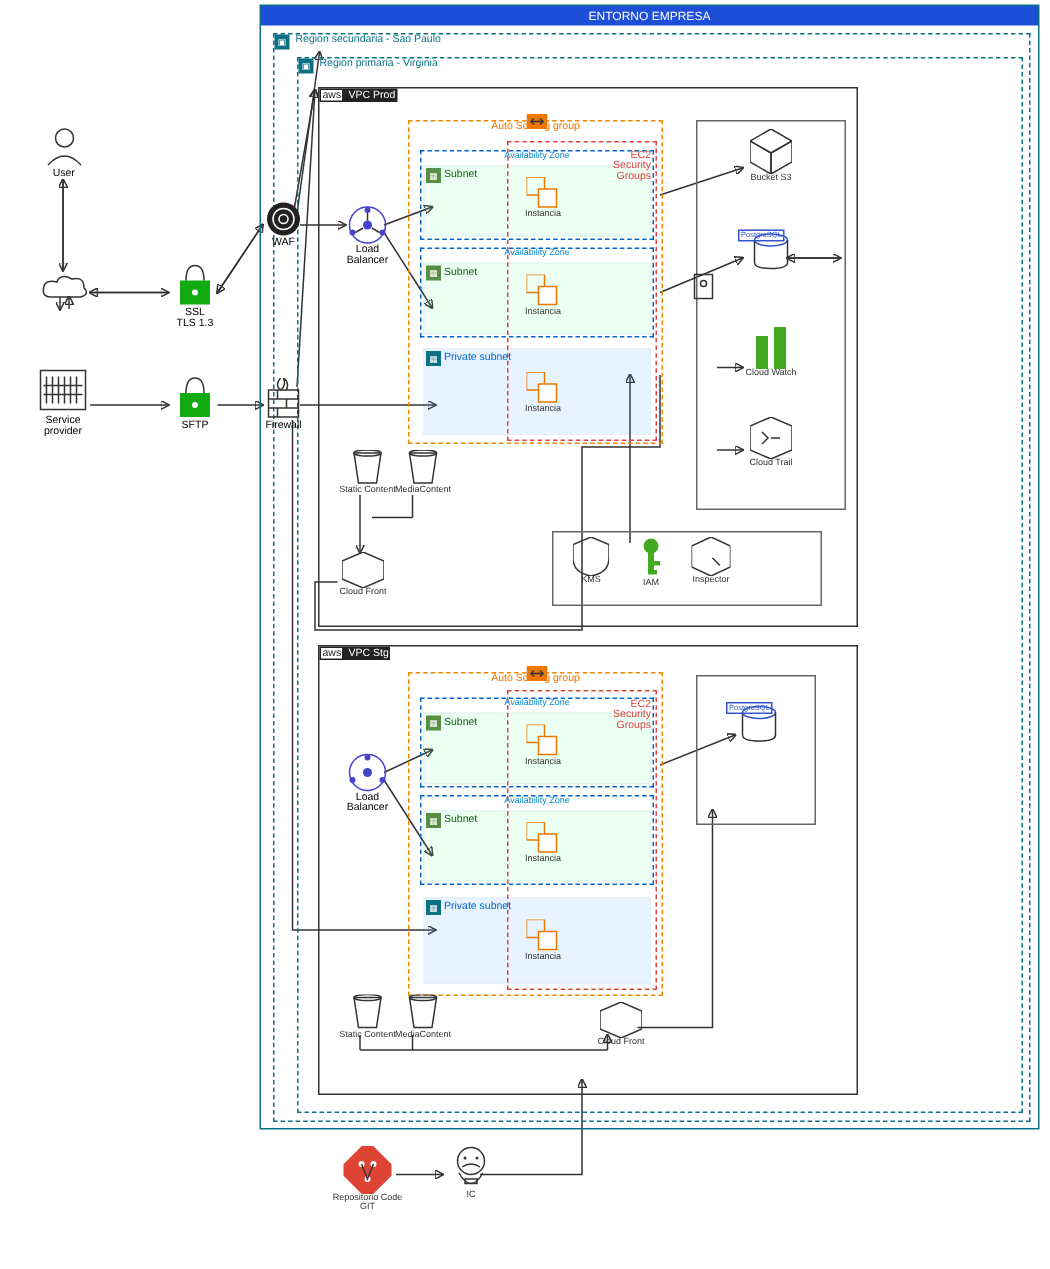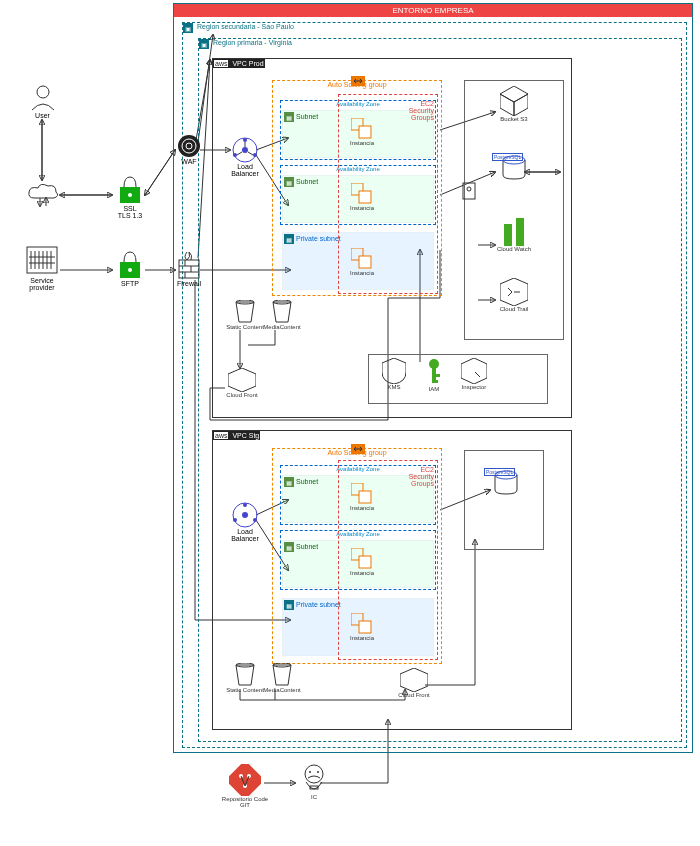--- a/index.html
+++ b/index.html
@@ -1,20 +1,20 @@
 <!DOCTYPE html>
 <html><head>
 <meta charset="utf-8">
 <style>
 *{box-sizing:border-box;margin:0;padding:0}
 body{font-family:Arial,sans-serif;font-size:7px;width:700px;height:846px;position:relative;background:#fff}
 .box{position:absolute;border:1px solid #333}
 .dashed{border:1px dashed}
 .lbl{position:absolute;font-size:7px;text-align:center}
-.titlebar{background:#ef4444;color:#fff;text-align:center;font-size:8px;padding:2px}
+.titlebar{background:#1d4ed8;color:#fff;text-align:center;font-size:8px;padding:2px}
 .icon{position:absolute;text-align:center}
 .icon svg{display:block;margin:0 auto}
 .sublbl{font-size:6px;color:#333}
 .green-pad{background:#6f9;opacity:.12;border:1px solid #3a7;position:absolute}
 .blue-pad{background:#4af;opacity:.12;border:1px solid #38c;position:absolute}
 .red-dash{border:1px dashed #d44;position:absolute}
 .orange-dash{border:1px dashed #e80;position:absolute}
 .blue-dash{border:1px dashed #06c;position:absolute}
 .az-title{color:#08c;font-size:6px}
 .asg-title{color:#e70;font-size:7px}

